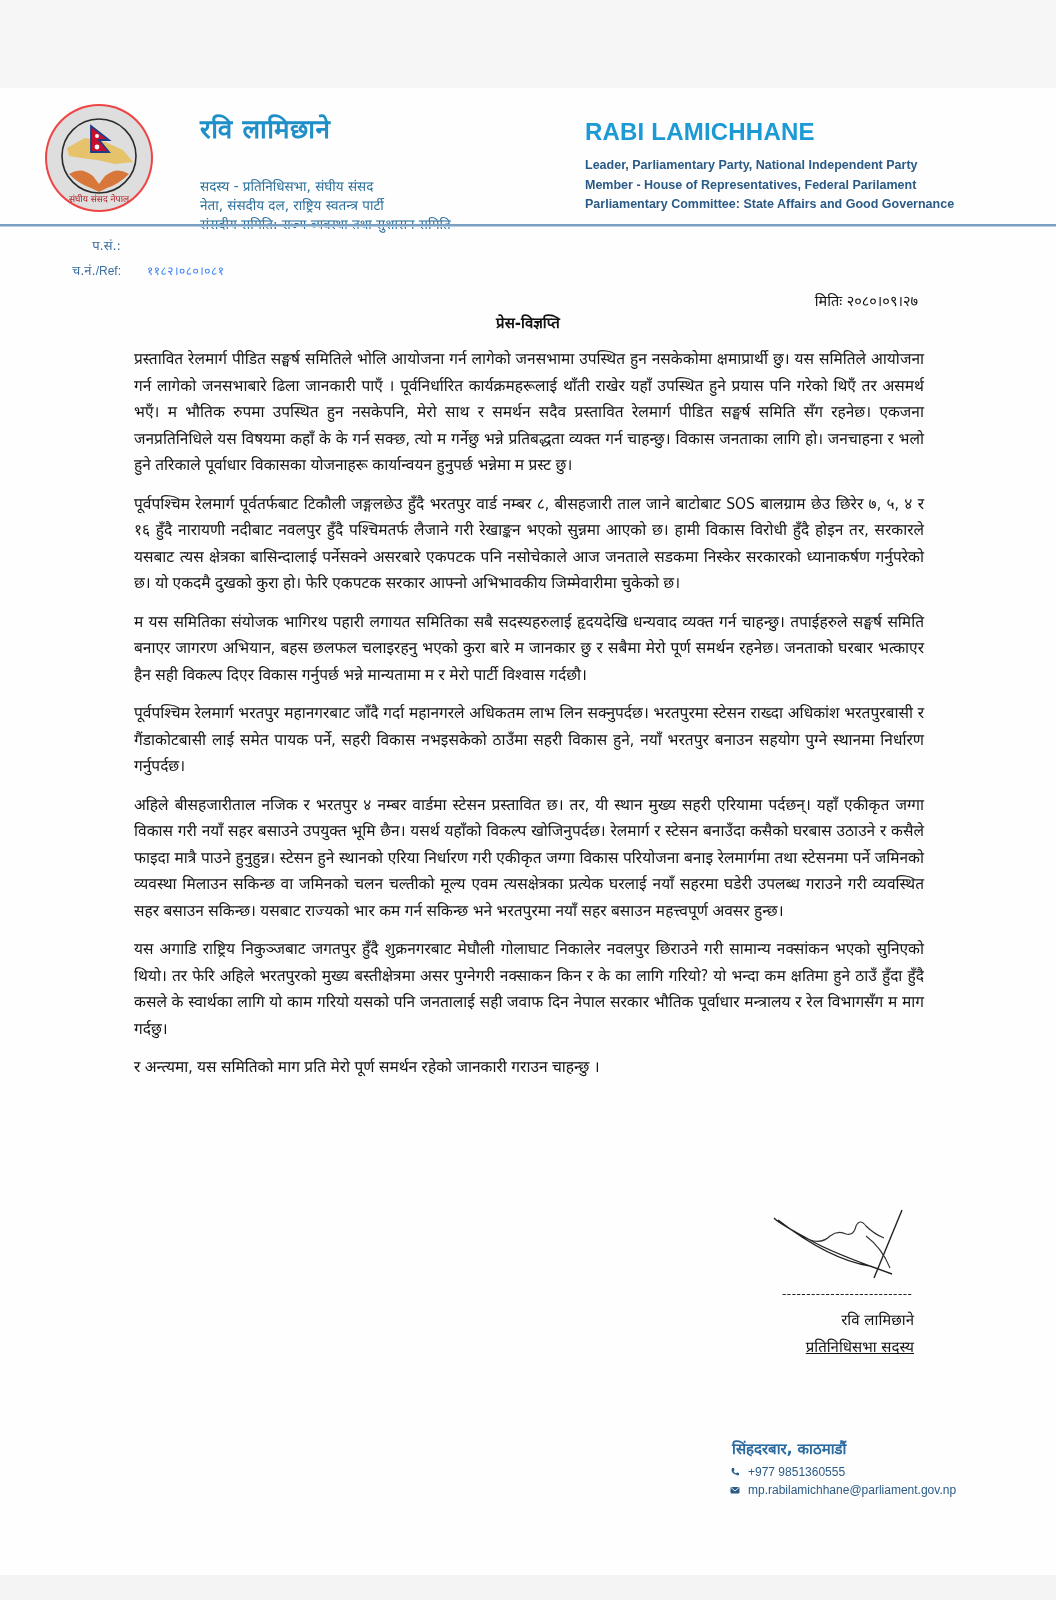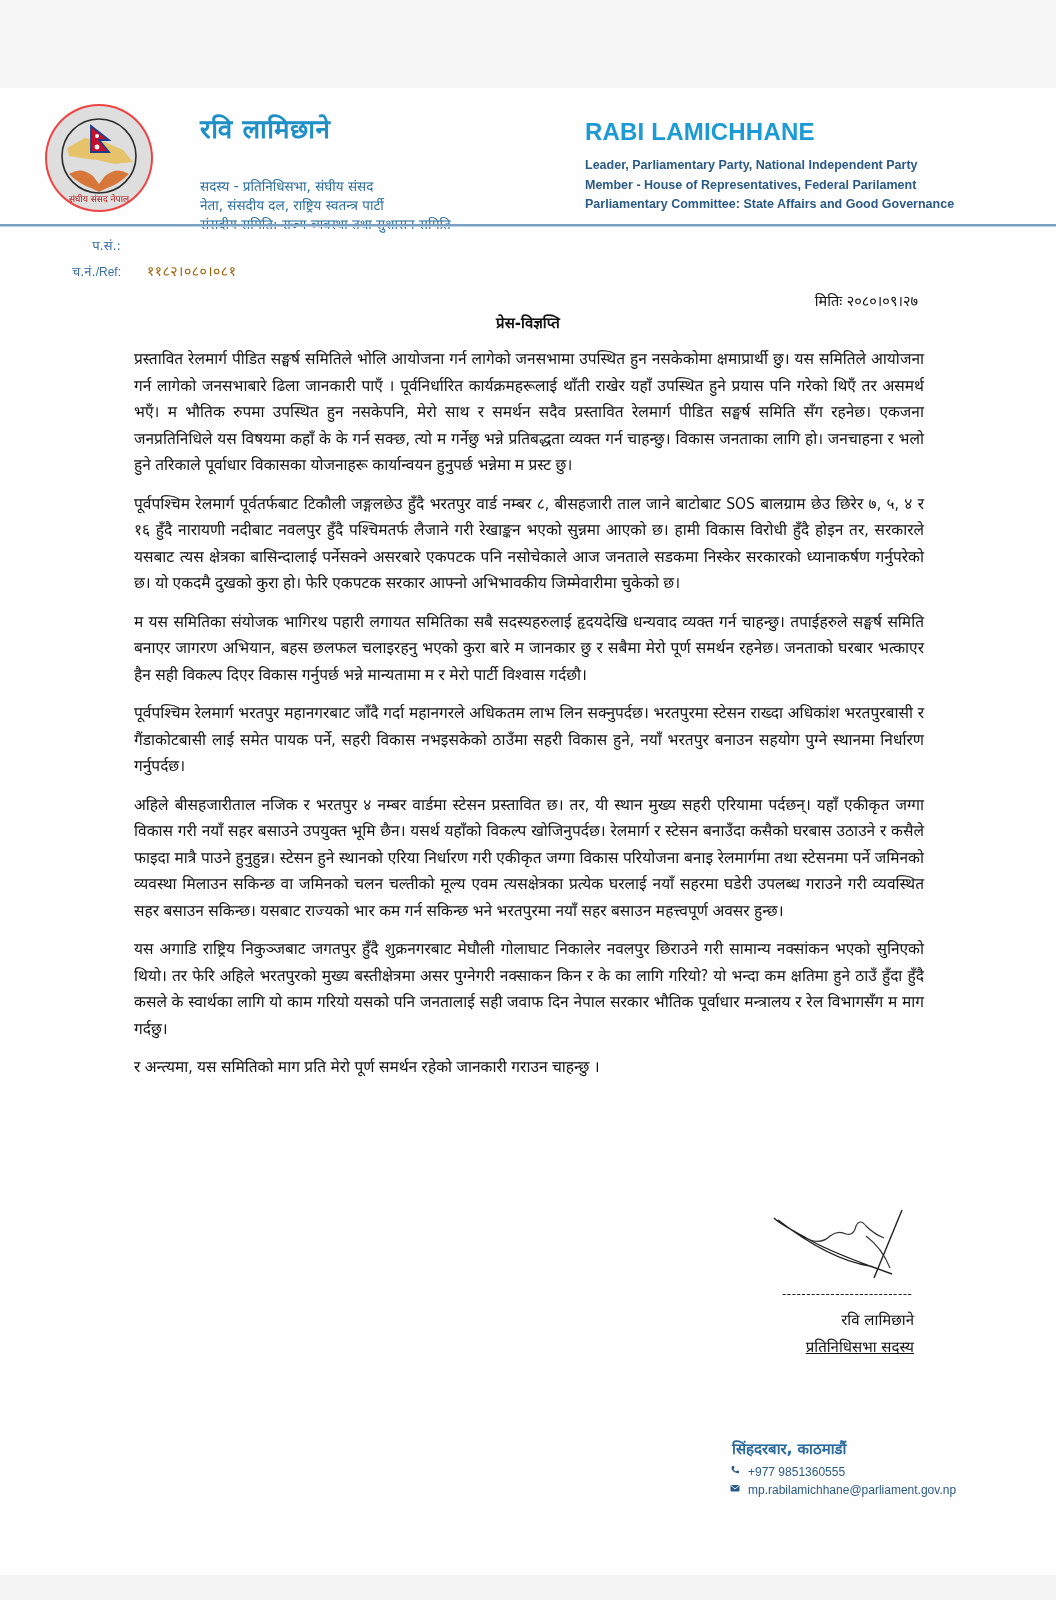--- a/index.html
+++ b/index.html
@@ -20,35 +20,35 @@
 
   .en-name { position: absolute; left: 585px; top: 30px; font-family: "Liberation Sans", sans-serif; font-size: 24px; font-weight: bold; color: #1b9ad6; letter-spacing: 0.2px; }
   .en-lines { position: absolute; left: 585px; top: 68px; font-family: "Liberation Sans", sans-serif; font-size: 12.5px; line-height: 19.5px; color: #2a5a86; font-weight: bold; }
 
   .header-rule { position: absolute; left: 0; top: 136px; width: 1056px; height: 3px; background: #7aa0c4; border-bottom: 1px solid #b9d0e4; }
 
   .ref-block { position: absolute; left: 56px; top: 148px; font-size: 13px; color: #2a6f9a; }
   .ref-row { display: flex; align-items: baseline; height: 25px; }
   .ref-label { width: 65px; text-align: right; font-size: 13px; color: #3a6e9e; }
   .ref-label .en { font-family: "Liberation Sans", sans-serif; font-size: 12px; margin-top: 44px; }
-  .ref-value { margin-left: 26px; color: #a16207; font-size: 14px; letter-spacing: 0.5px; }
+  .ref-value { margin-left: 26px; color: #3b82f6; font-size: 12px; letter-spacing: 0.5px; }
 
   .date { position: absolute; right: 138px; top: 202px; font-size: 14.5px; color: #111; }
   .doc-title { position: absolute; left: 0; width: 1056px; top: 224px; text-align: center; font-size: 15px; font-weight: bold; color: #111; }
 
   .body-text { position: absolute; left: 126px; top: 258px; width: 790px; font-family: "DejaVu Sans Condensed", "DejaVu Sans", sans-serif; font-stretch: condensed; font-size: 15.5px; line-height: 26.5px; color: #141414; text-align: justify; margin-left: 8px; }
   .body-text p { margin-bottom: 12px; }
 
   .signature { position: absolute; left: 770px; top: 1120px; width: 140px; height: 75px; }
   .sig-dash { position: absolute; left: 782px; top: 1199px; font-size: 12px; color: #222; letter-spacing: 0.5px; }
   .sig-name { position: absolute; right: 142px; top: 1221px; font-size: 15px; color: #111; text-align: right; }
   .sig-title { position: absolute; right: 142px; top: 1248px; font-size: 15px; color: #111; text-align: right; text-decoration: underline; }
 
   .addr { position: absolute; left: 732px; top: 1350px; font-size: 15px; font-weight: bold; color: #2a6a9e; }
-  .contact { position: absolute; left: 730px; font-family: "Liberation Sans", sans-serif; font-size: 12px; color: #2a5a86; display: flex; align-items: flex-start; }
+  .contact { position: absolute; left: 730px; font-family: "Liberation Sans", sans-serif; font-size: 12px; color: #2a5a86; display: flex; align-items: center; }
   .contact .ico { width: 10px; height: 10px; margin-right: 8px; display: inline-block; }
   .contact-phone { top: 1377px; }
   .contact-email { top: 1395px; }
 </style>
 </head>
 <body>
 
 <div class="top-band"></div>
 
 <div class="page">

